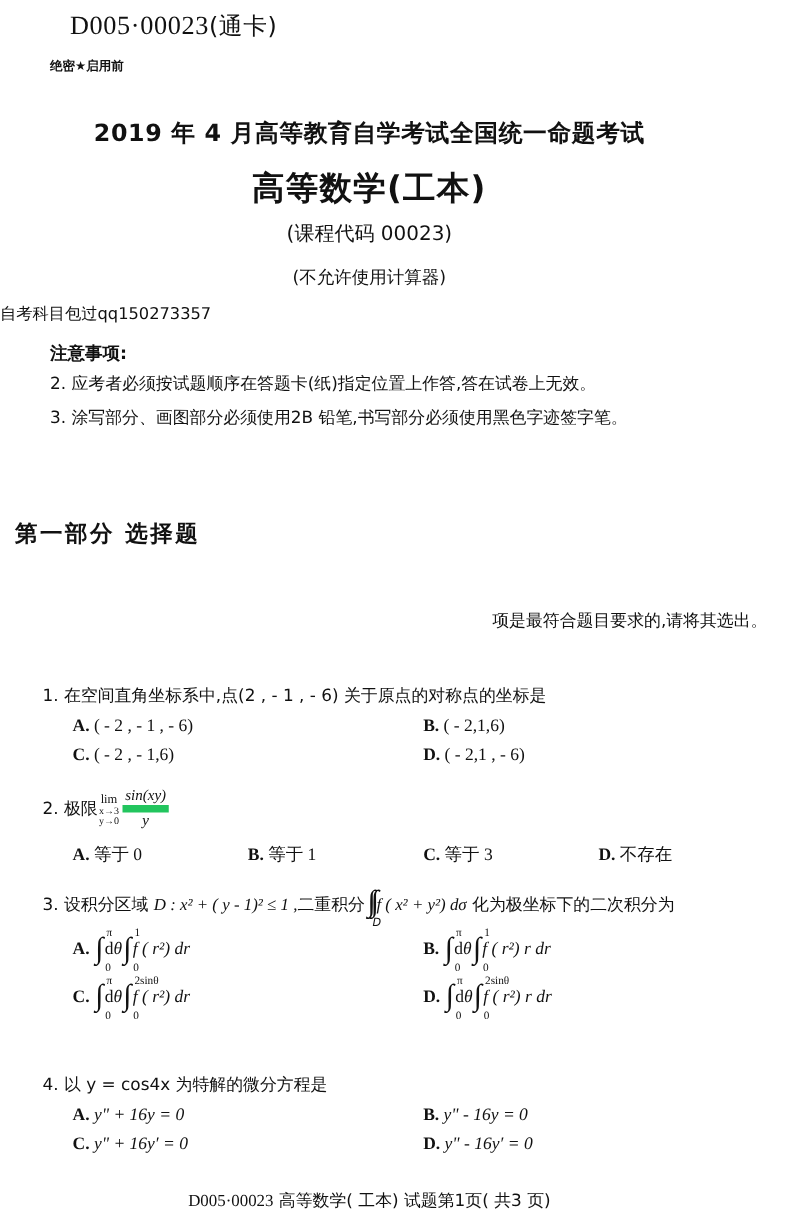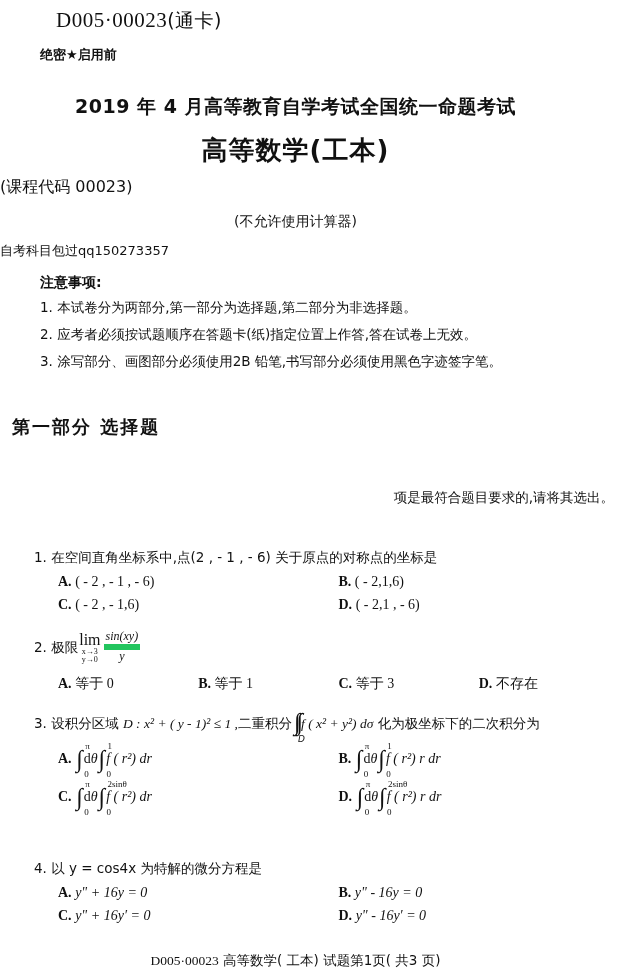--- a/index.html
+++ b/index.html
@@ -33,21 +33,21 @@
     font-family: "Liberation Serif", serif;
   }
   .exam-code .cn {
     font-family: "DejaVu Sans", sans-serif;
     font-size: 19px;
   }
   .secret {
     position: absolute;
     left: 40px;
     top: 46px;
-    font-size: 13px;
+    font-size: 10px;
     font-family: "DejaVu Sans", sans-serif;
     font-weight: bold;
   }
   .title-main {
     position: absolute;
     left: 0;
     right: 0;
     top: 94px;
     text-align: center;
     font-size: 19px;
@@ -64,20 +64,21 @@
     font-size: 26px;
     font-family: "DejaVu Sans", sans-serif;
     font-weight: bold;
     letter-spacing: 1px;
   }
   .course-code {
     position: absolute;
     left: 0;
     right: 0;
     top: 177px;
+    text-align: center;
     font-size: 16px;
     font-family: "DejaVu Sans", sans-serif;
   }
   .no-calc {
     position: absolute;
     left: 0;
     right: 0;
     top: 213px;
     text-align: center;
     font-size: 14px;
@@ -201,21 +202,21 @@
   .limbox {
     display: inline-block;
     text-align: center;
     vertical-align: middle;
     line-height: 1;
     margin: 0 1px;
   }
   .limbox .lim {
     display: block;
     font-family: "Liberation Serif", serif;
-    font-size: 16px;
+    font-size: 10px;
   }
   .limbox .under {
     display: block;
     font-size: 8px;
     font-family: "Liberation Serif", serif;
   }
   .intbox {
     display: inline-block;
     text-align: left;
     vertical-align: middle;
@@ -287,21 +288,20 @@
 
   <div class="secret">绝密★启用前</div>
   <div class="title-main">2019 年 4 月高等教育自学考试全国统一命题考试</div>
   <div class="title-sub">高等数学(工本)</div>
   <div class="course-code">(课程代码  00023)</div>
   <div class="no-calc">(不允许使用计算器)</div>
   <div class="watermark">自考科目包过qq150273357</div>
 
   <div class="notice-title">注意事项:</div>
   <div class="notice-list">
-    <div>1. 本试卷分为两部分,第一部分为选择题,第二部分为非选择题。</div>
     <div>2. 应考者必须按试题顺序在答题卡(纸)指定位置上作答,答在试卷上无效。</div>
     <div>3. 涂写部分、画图部分必须使用2B 铅笔,书写部分必须使用黑色字迹签字笔。</div>
   </div>
 
   <div class="part-heading">第一部分   选择题</div>
 
   <div class="section-intro">
     <span class="ind">项是最符合题目要求的,请将其选出。</span>
   </div>
 

